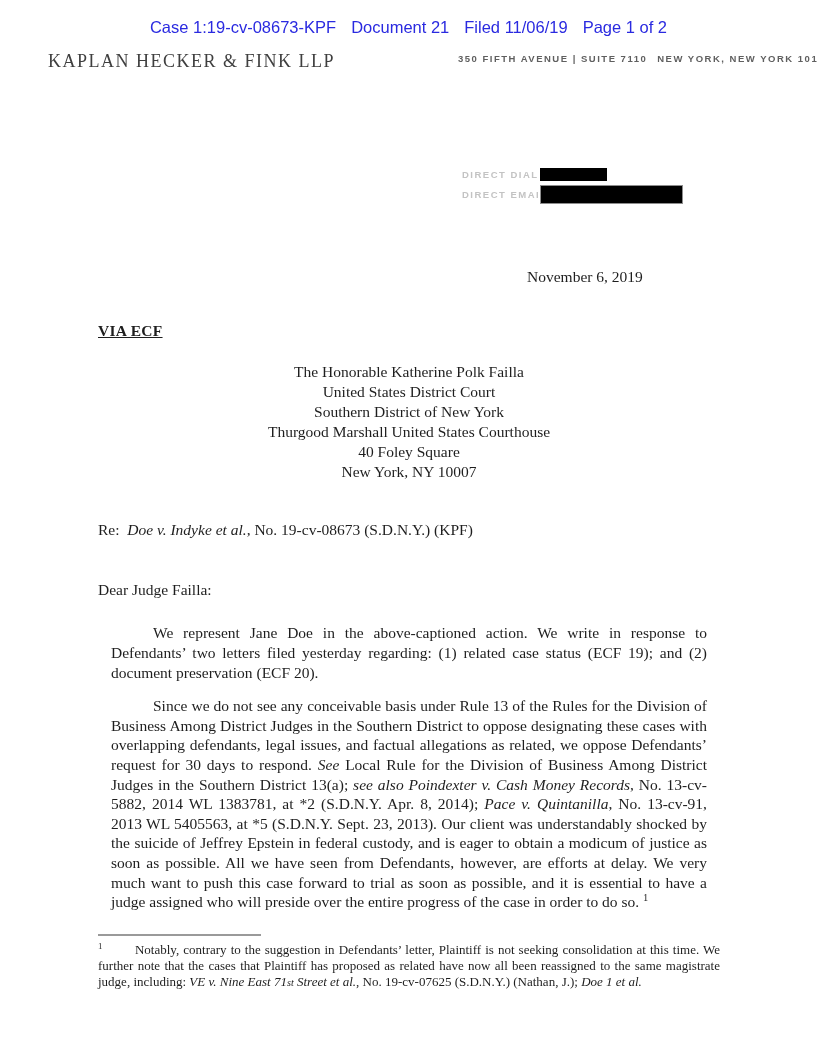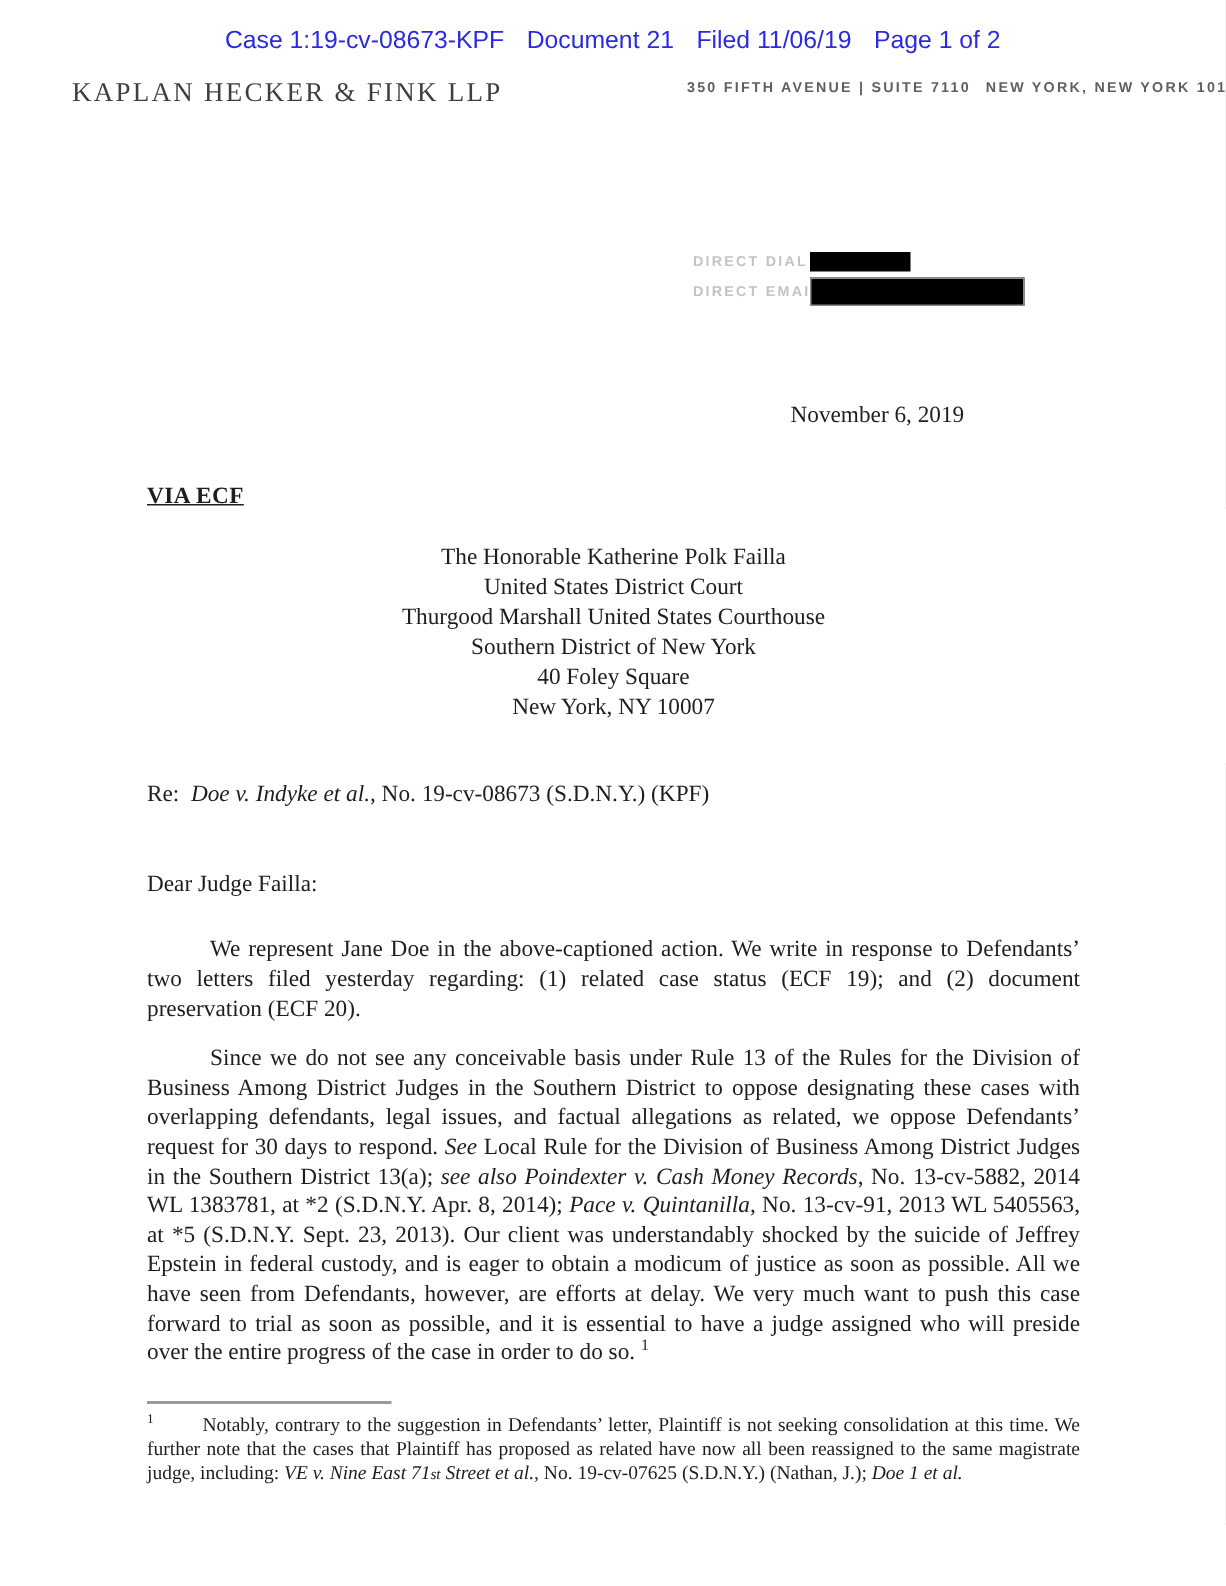--- a/index.html
+++ b/index.html
@@ -50,21 +50,21 @@
   
   .letter{
     position:absolute;left:98px;top:259px;width:622px;
     font-size:15.5px;line-height:19.6px;
   }
   .date{margin-top:8px;margin-left:429px;white-space:nowrap;}
   .via{margin-top:34px;font-weight:700;text-decoration:underline;letter-spacing:0.3px;}
   .recipient{margin-top:22px;line-height:20px;text-align:center;}
   .re{margin-top:38px;}
   .salutation{margin-top:40px;}
-  .para{margin:0;text-align:justify;text-indent:42px;}
+  .para{margin:13px;text-align:justify;text-indent:42px;}
   .para1{margin-top:24px;}
   .para2{margin-top:14px;}
   .fn-rule{margin-top:22px;width:163px;border-top:2px solid #9a9a9a;}
   .footnote{margin-top:6px;font-size:13px;line-height:16px;text-align:justify;}
   
   .it{font-style:italic;}
   .sm{font-size:0.78em;}
   .sup{vertical-align:super;font-size:0.68em;line-height:0;}
 </style>
 </head>
@@ -106,22 +106,22 @@
   </div>
 
   <div class="letter">
     <div class="date">November 6, 2019</div>
 
     <div class="via">VIA ECF</div>
 
     <div class="recipient">
       <div>The Honorable Katherine Polk Failla</div>
       <div>United States District Court</div>
+      <div>Southern District of New York</div>
       <div>Thurgood Marshall United States Courthouse</div>
-      <div>Southern District of New York</div>
       <div>40 Foley Square</div>
       <div>New York, NY 10007</div>
     </div>
 
     <div class="re"><span>Re:&nbsp; </span><span class="it">Doe v. Indyke et al.</span><span>, No. 19-cv-08673 (S.D.N.Y.) (KPF)</span></div>
 
     <div class="salutation">Dear Judge Failla:</div>
 
     <p class="para para1"><span>We represent Jane Doe in the above-captioned action. We write in response to Defendants’ two letters filed yesterday regarding: (1) related case status (ECF 19); and (2) document preservation (ECF 20).</span></p>
 

